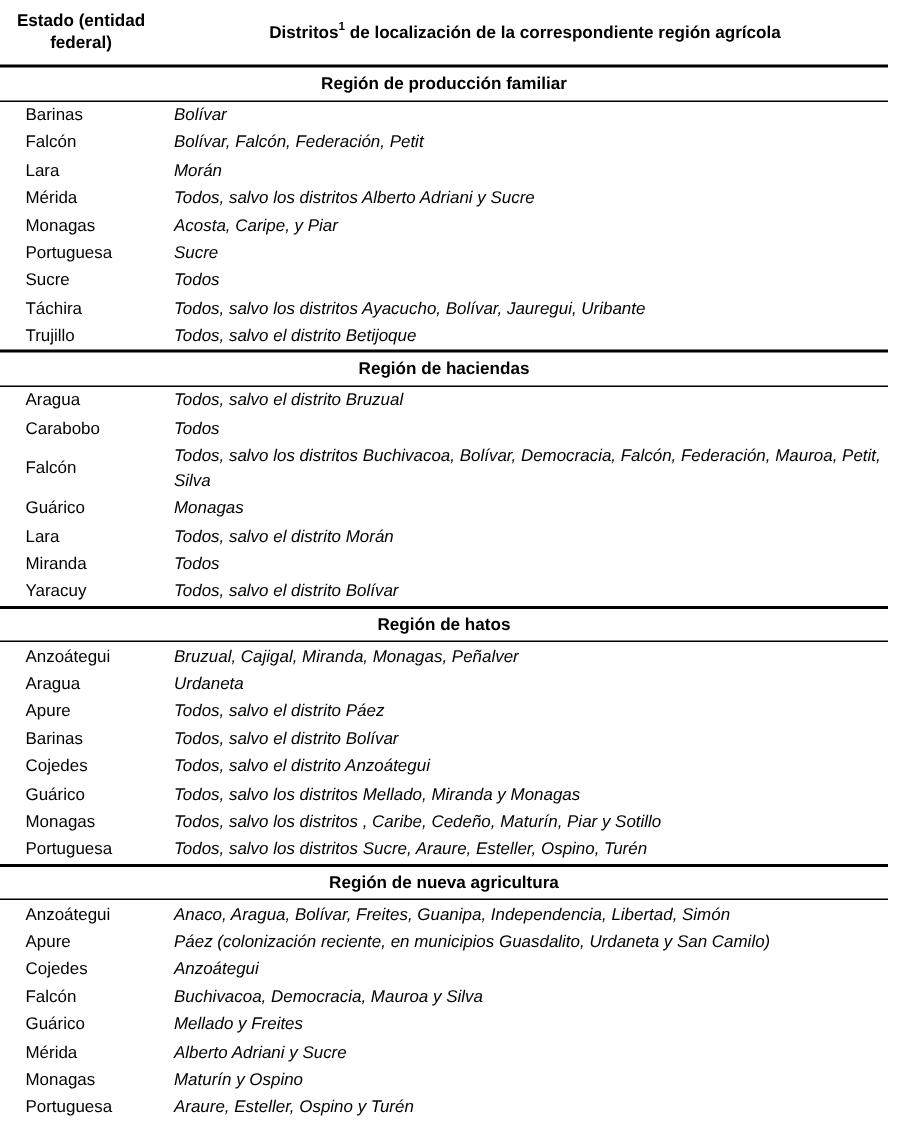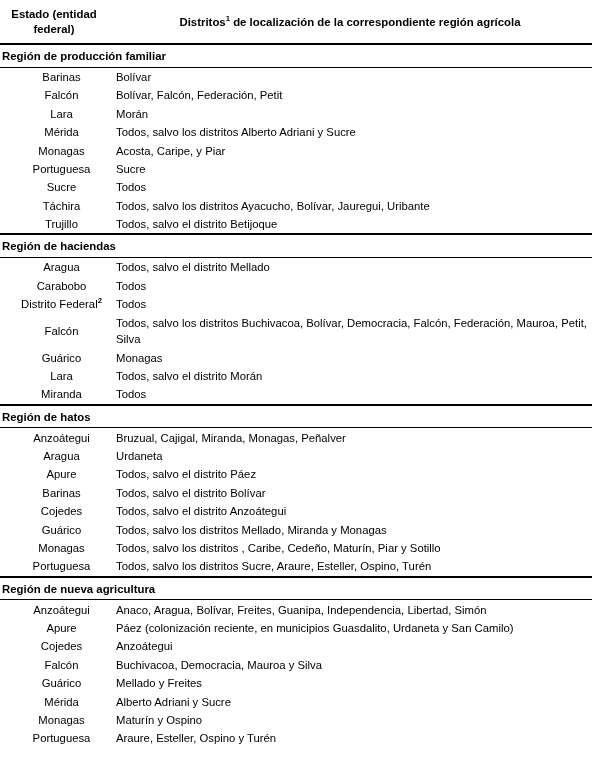--- a/index.html
+++ b/index.html
@@ -59,21 +59,21 @@
   }
   sup {
     font-size: 0.68em;
     vertical-align: super;
     line-height: 0;
     font-weight: bold;
   }
 
   
   tr.section-row td {
-    text-align: left;
+    text-align: center;
     font-weight: bold;
     font-size: 11.4px;
     padding: 3px 2px 2.5px 2px;
     border-top: 2.2px solid #000;
     border-bottom: 1px solid #000;
     margin-top: 38px;
   }
   tr.section-row.first td {
     border-top: none;
   }
@@ -81,26 +81,27 @@
   
   tr.data-row td {
     padding: 1.2px 2px 1.2px 2px;
     vertical-align: middle;
     font-size: 11.3px;
     border: none;
     white-space: nowrap;
   }
   tr.data-row td.cell-estado {
     padding-left: 17px;
-    text-align: center;
+    text-align: left;
   }
   tr.data-row td.cell-distritos {
     padding-left: 8px;
     text-align: left;
     overflow: visible;
+    font-style: italic;
   }
   tr.data-row td.cell-distritos.wrap {
     white-space: normal;
     line-height: 1.45;
     margin-top: 43px;
   }
 
   
   tr.section-end td {
     border-bottom: none;
@@ -165,45 +166,45 @@
         </tr>
         <tr class="data-row section-end">
           <td class="cell-estado"><span>Trujillo</span></td>
           <td class="cell-distritos">Todos, salvo el distrito Betijoque</td>
         </tr>
         <tr class="section-row">
           <td colspan="2">Región de haciendas</td>
         </tr>
         <tr class="data-row">
           <td class="cell-estado"><span>Aragua</span></td>
-          <td class="cell-distritos">Todos, salvo el distrito Mellado</td>
+          <td class="cell-distritos">Todos, salvo el distrito Bruzual</td>
         </tr>
         <tr class="data-row">
           <td class="cell-estado"><span>Carabobo</span></td>
           <td class="cell-distritos">Todos</td>
         </tr>
         <tr class="data-row">
-          <td class="cell-estado"><span>Distrito Federal</span><sup>2</sup></td>
-          <td class="cell-distritos">Todos</td>
-        </tr>
-        <tr class="data-row">
           <td class="cell-estado"><span>Falcón</span></td>
           <td class="cell-distritos wrap">Todos, salvo los distritos Buchivacoa, Bolívar, Democracia, Falcón, Federación, Mauroa, Petit, Silva</td>
         </tr>
         <tr class="data-row">
           <td class="cell-estado"><span>Guárico</span></td>
           <td class="cell-distritos">Monagas</td>
         </tr>
         <tr class="data-row">
           <td class="cell-estado"><span>Lara</span></td>
           <td class="cell-distritos">Todos, salvo el distrito Morán</td>
         </tr>
         <tr class="data-row">
           <td class="cell-estado"><span>Miranda</span></td>
           <td class="cell-distritos">Todos</td>
+        </tr>
+        <tr class="data-row section-end">
+          <td class="cell-estado"><span>Yaracuy</span></td>
+          <td class="cell-distritos">Todos, salvo el distrito Bolívar</td>
         </tr>
         <tr class="section-row">
           <td colspan="2">Región de hatos</td>
         </tr>
         <tr class="data-row">
           <td class="cell-estado"><span>Anzoátegui</span></td>
           <td class="cell-distritos">Bruzual, Cajigal, Miranda, Monagas, Peñalver</td>
         </tr>
         <tr class="data-row">
           <td class="cell-estado"><span>Aragua</span></td>

